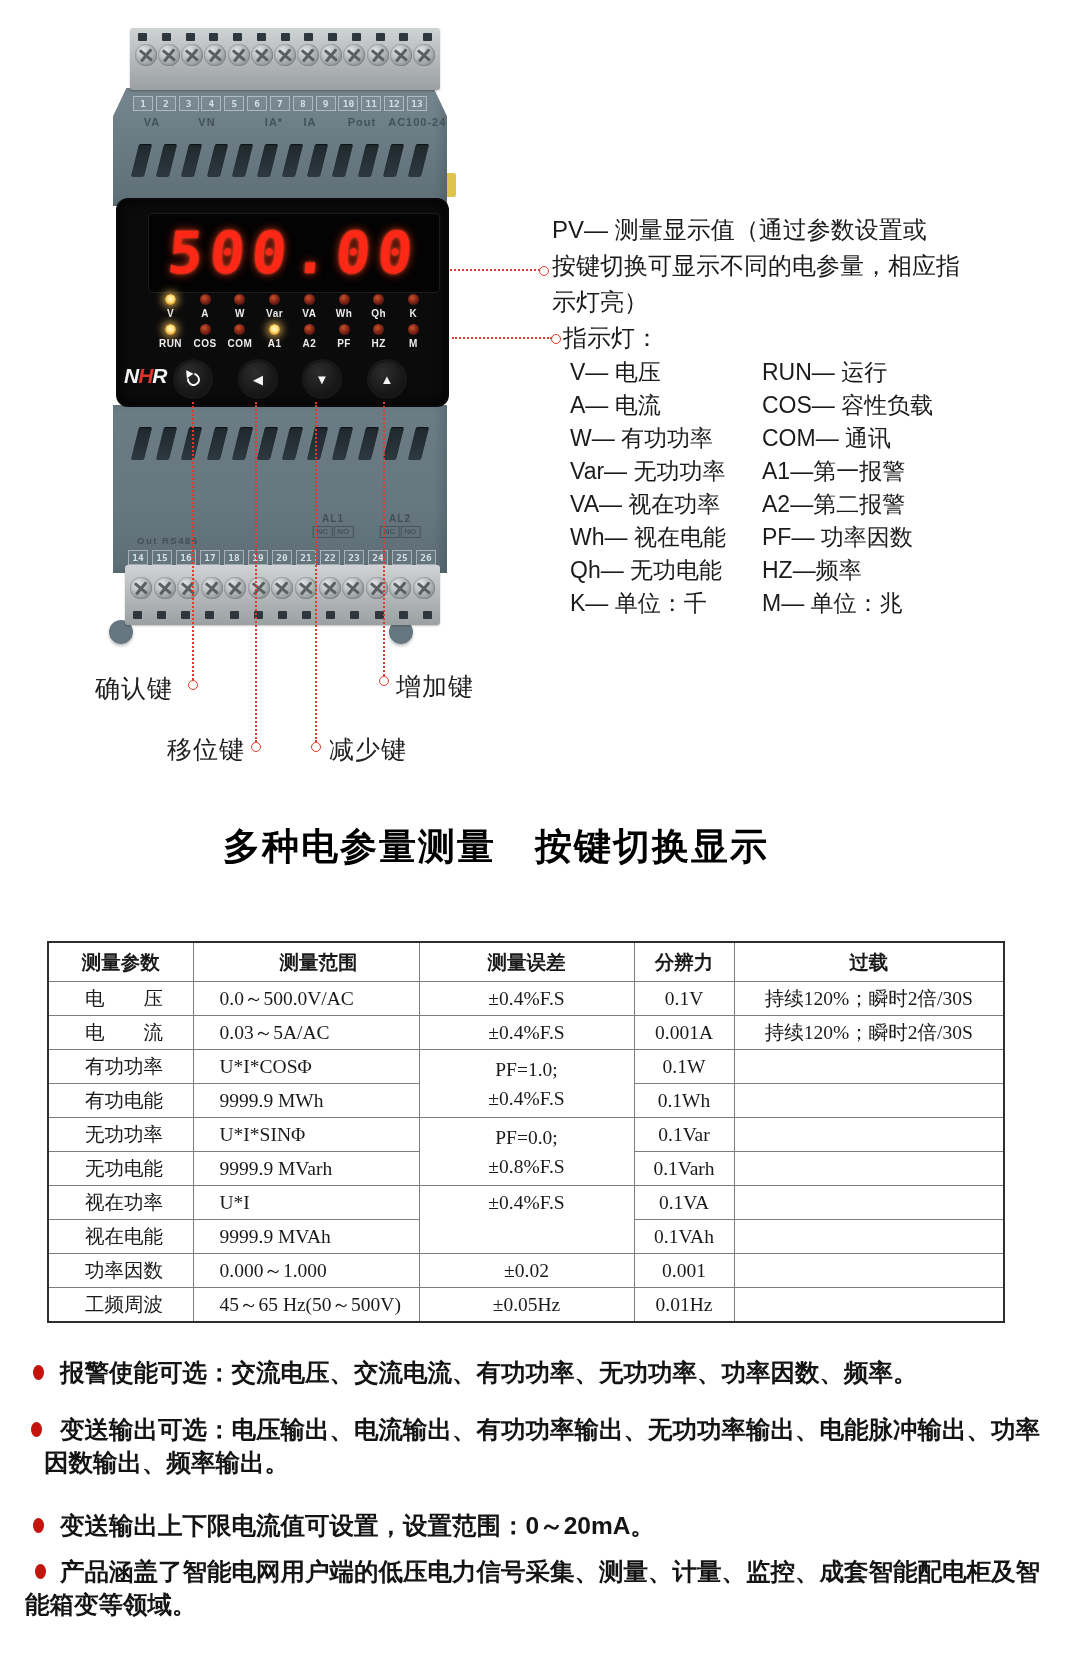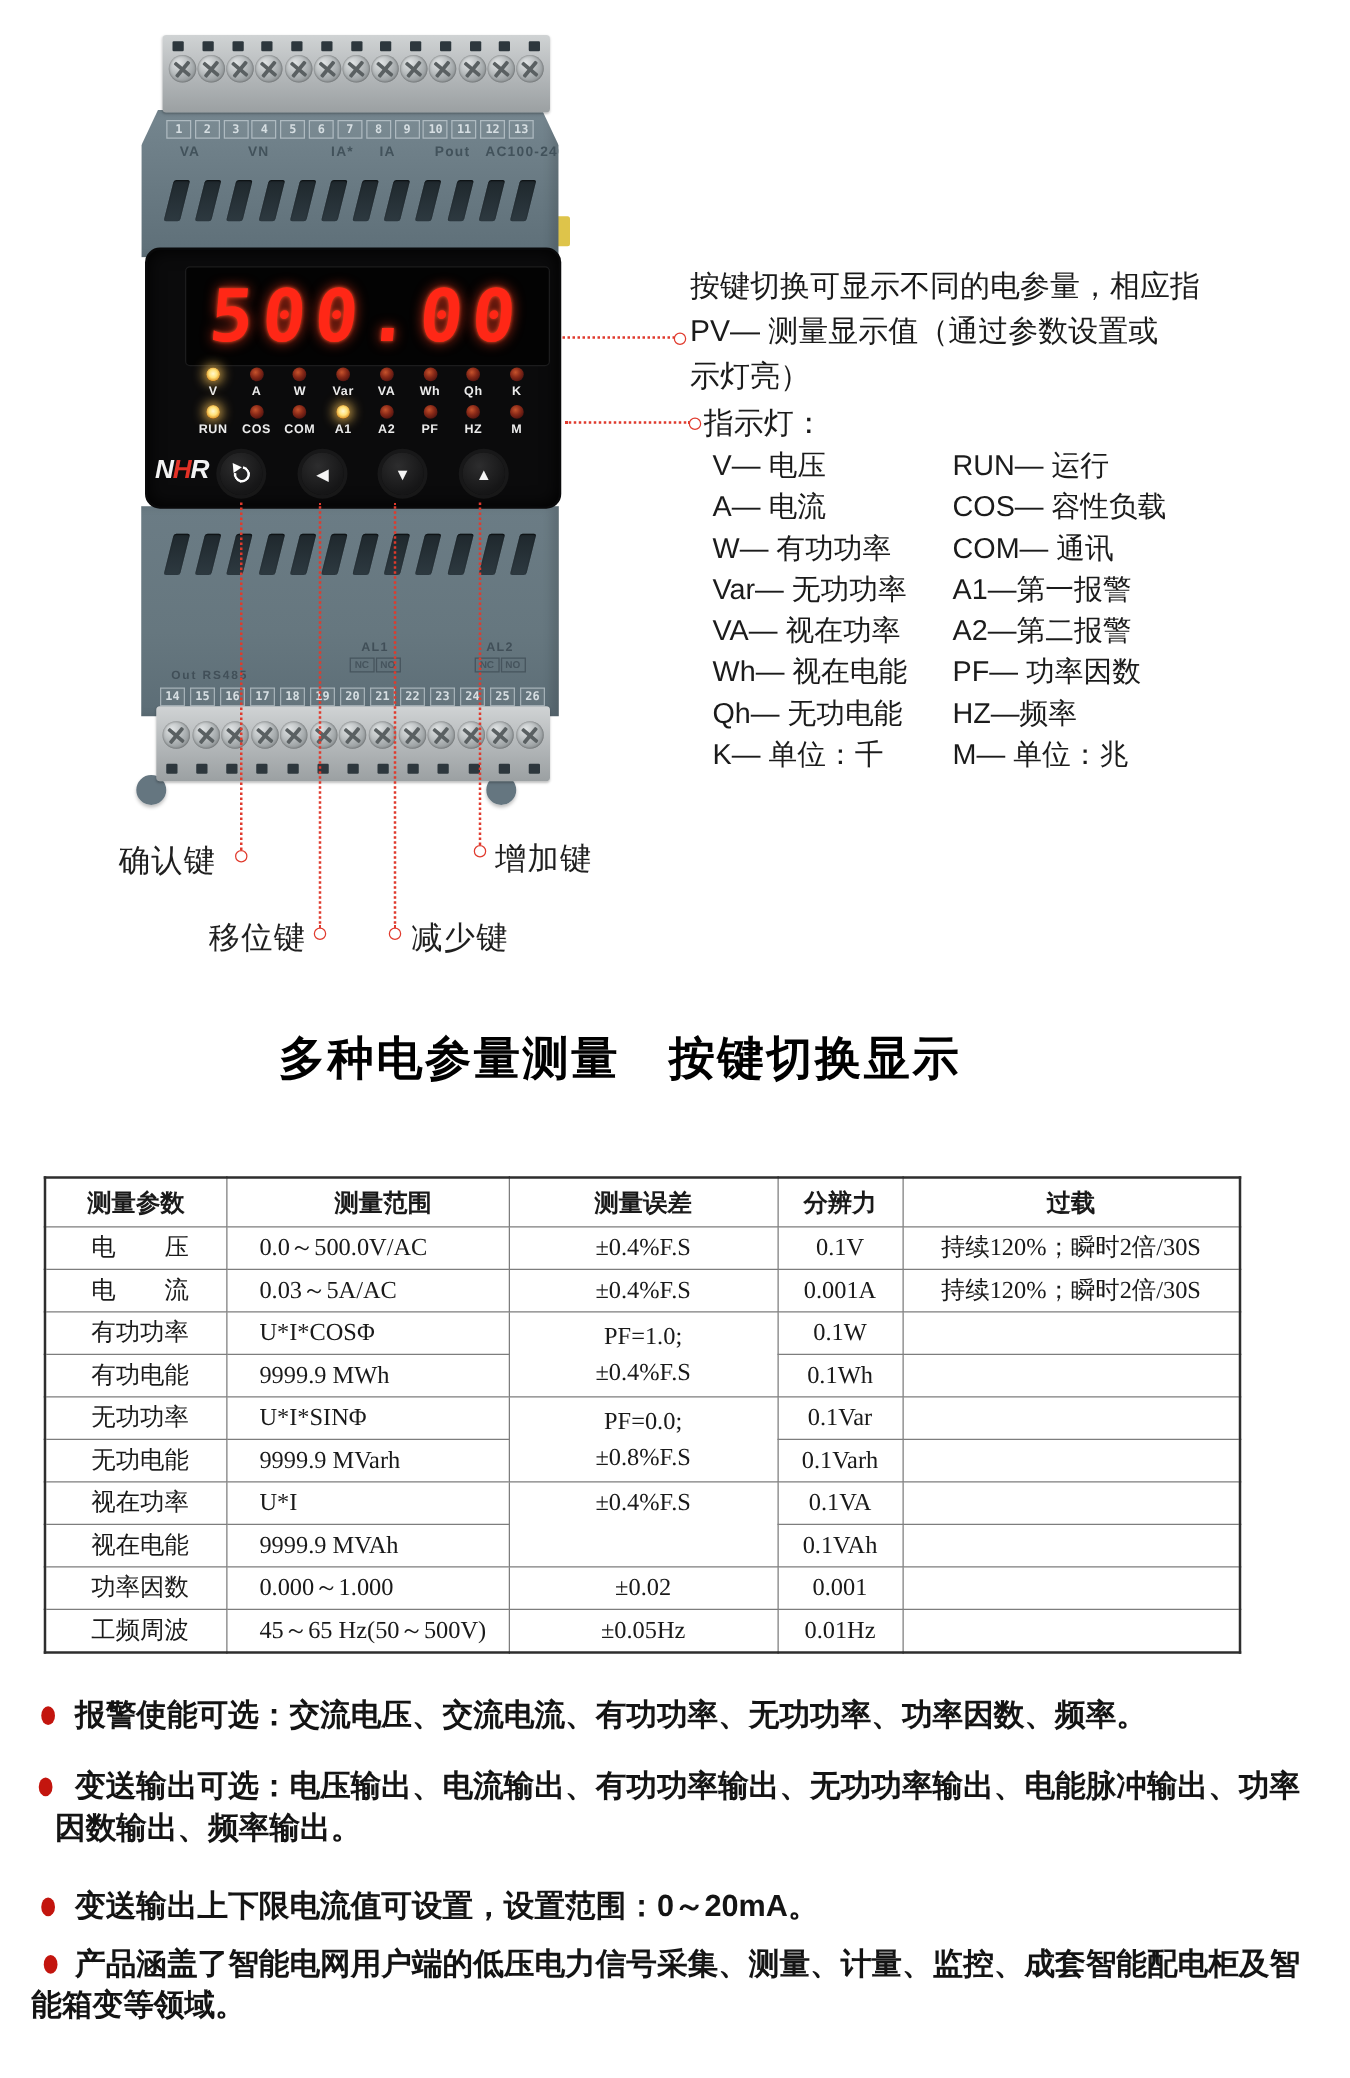--- a/index.html
+++ b/index.html
@@ -97,21 +97,21 @@
   .indTitle{position:absolute;left:563px;top:322px;font-size:24px;color:#1b1b1b;}
   .legend{position:absolute;left:570px;top:356px;display:grid;grid-template-columns:192px auto;
        font-size:23px;line-height:33px;color:#1b1b1b;}
   .keyLbl{position:absolute;font-size:25px;color:#1f1f1f;letter-spacing:1px;}
 
   
   .title{position:absolute;left:0;top:822px;width:992px;margin:0;text-align:center;
        font-size:37px;font-weight:700;letter-spacing:2px;color:#000;}
 
   
-  #spec-table{position:absolute;left:35px;top:941px;width:956px;border-collapse:collapse;
+  #spec-table{position:absolute;left:47px;top:941px;width:956px;border-collapse:collapse;
        border:2.5px solid #2e2e2e;font-family:"Liberation Serif","DejaVu Serif",serif;
        font-size:19.5px;color:#1a1a1a;table-layout:fixed;}
   #spec-table th,#spec-table td{border:1px solid #7d7d7d;}
   #spec-table th{height:36px;font-weight:700;}
   #spec-table td{height:31px;white-space:pre-line;line-height:29px;margin-top:40px;}
   #spec-table th.h1{text-align:center;padding-left:26px;}
   #spec-table td.c0{text-align:left;padding-left:36px;}
   #spec-table td.c1{text-align:left;padding-left:26px;}
   #spec-table td.c2,#spec-table td.c3,#spec-table td.c4{text-align:center;}
   #spec-table td.vtop{vertical-align:top;padding-top:2px;}
@@ -309,21 +309,21 @@
           <div class="vent"></div>
           <div class="vent"></div>
           <div class="vent"></div>
           <div class="vent"></div>
           <div class="vent"></div>
         </div>
       <div class="outLbl">
         <div>Out RS485</div>
         <div>mA~V   A B</div>
       </div>
-      <div class="alBlock" style="left:187px">
+      <div class="alBlock" style="left:220px">
         <div class="alName">AL1</div>
         <div class="ncno" id="ncno1">
             <span>NC</span>
             <span>NO</span>
           </div>
       </div>
       <div class="alBlock" style="left:287px">
         <div class="alName">AL2</div>
         <div class="ncno" id="ncno2">
             <span>NC</span>
@@ -389,22 +389,22 @@
   <div class="dotline v" style="left:192px;top:402px;height:278px"></div>
   <div class="dotcircle" style="left:188px;top:680px"></div>
   <div class="dotline v" style="left:255px;top:402px;height:340px"></div>
   <div class="dotcircle" style="left:251px;top:742px"></div>
   <div class="dotline v" style="left:315px;top:402px;height:340px"></div>
   <div class="dotcircle" style="left:311px;top:742px"></div>
   <div class="dotline v" style="left:383px;top:402px;height:274px"></div>
   <div class="dotcircle" style="left:379px;top:676px"></div>
 
   <div class="pvNote" id="pvNote">
+      <div>PV— 测量显示值（通过参数设置或</div>
       <div>按键切换可显示不同的电参量，相应指</div>
-      <div>PV— 测量显示值（通过参数设置或</div>
       <div>示灯亮）</div>
     </div>
   <div class="indTitle">指示灯：</div>
   <div class="legend" id="legend">
       <span>V— 电压</span>
       <span>RUN— 运行</span>
       <span>A— 电流</span>
       <span>COS— 容性负载</span>
       <span>W— 有功功率</span>
       <span>COM— 通讯</span>

